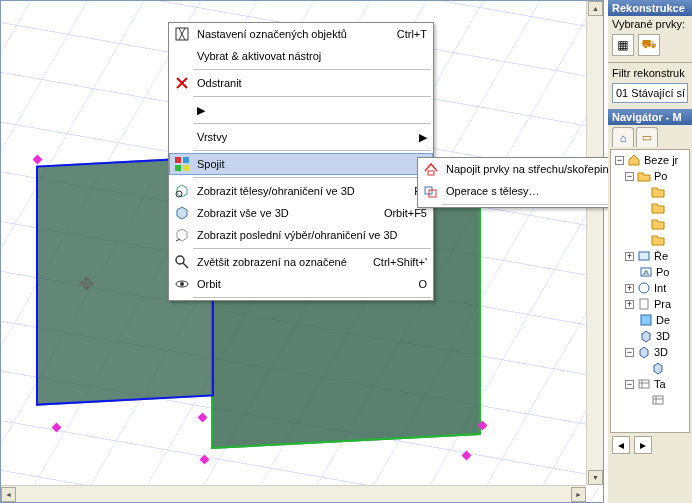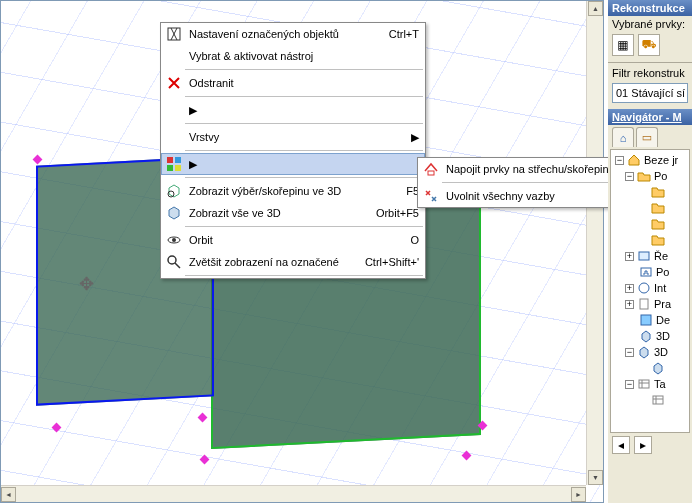--- a/index.html
+++ b/index.html
@@ -52,21 +52,21 @@
     background: #E930D5; transform: rotate(45deg);
   }
   .pick-icon {
     position: absolute; left: 78px; top: 272px;
     font-size: 18px; color: #666;
   }
 
   
   .context-menu {
     position: absolute;
-    left: 160px; top: 22px;
+    left: 168px; top: 22px;
     width: 266px;
     background: #fff;
     border: 1px solid #888;
     box-shadow: 2px 2px 3px rgba(0,0,0,.25);
   }
   .menu-row {
     display: flex; align-items: center;
     height: 22px; padding: 0 6px 0 4px; gap: 6px;
     cursor: default;
   }
@@ -212,102 +212,112 @@
     <div class="menu-sep"></div>
     <div class="menu-row sel">
       <span class="menu-icon">
         <svg viewBox="0 0 16 16">
           <rect x="1" y="1" width="6" height="6" fill="#d33"></rect>
           <rect x="9" y="1" width="6" height="6" fill="#39d"></rect>
           <rect x="1" y="9" width="6" height="6" fill="#3b3"></rect>
           <rect x="9" y="9" width="6" height="6" fill="#dd3"></rect>
         </svg>
       </span>
+      <span class="menu-label">Spojit</span>
       <span class="menu-arrow">▶</span>
     </div>
     <div class="menu-sep"></div>
     <div class="menu-row">
       <span class="menu-icon">
         <svg viewBox="0 0 16 16">
           <path d="M3 5 L8 2 L13 5 L13 11 L8 14 L3 11 Z" fill="none" stroke="#4a7"></path>
           <circle cx="5" cy="11" r="3" fill="none" stroke="#333"></circle>
         </svg>
       </span>
-      <span class="menu-label">Zobrazit výběr/skořepinu ve 3D</span>
+      <span class="menu-label">Zobrazit tělesy/ohraničení ve 3D</span>
       <span class="menu-accel">F5</span>
     </div>
     <div class="menu-row">
       <span class="menu-icon">
         <svg viewBox="0 0 16 16">
           <path d="M3 5 L8 2 L13 5 L13 11 L8 14 L3 11 Z" fill="#cde" stroke="#47a"></path>
         </svg>
       </span>
       <span class="menu-label">Zobrazit vše ve 3D</span>
       <span class="menu-accel">Orbit+F5</span>
     </div>
-    <div class="menu-sep"></div>
+    <div class="menu-row">
+      <span class="menu-icon">
+        <svg viewBox="0 0 16 16">
+          <path d="M3 5 L8 2 L13 5 L13 11 L8 14 L3 11 Z" fill="none" stroke="#999"></path>
+          <path d="M6 12 L2 14" stroke="#333"></path>
+        </svg>
+      </span>
+      <span class="menu-label">Zobrazit poslední výběr/ohraničení ve 3D</span>
+    </div>
+    <div class="menu-sep"></div>
+    <div class="menu-row">
+      <span class="menu-icon">
+        <svg viewBox="0 0 16 16">
+          <circle cx="6" cy="6" r="4" fill="none" stroke="#333" stroke-width="1.5"></circle>
+          <path d="M9 9 L14 14" stroke="#333" stroke-width="1.5"></path>
+        </svg>
+      </span>
+      <span class="menu-label">Zvětšit zobrazení na označené</span>
+      <span class="menu-accel">Ctrl+Shift+'</span>
+    </div>
     <div class="menu-row">
       <span class="menu-icon">
         <svg viewBox="0 0 16 16">
           <ellipse cx="8" cy="8" rx="6" ry="3" fill="none" stroke="#333"></ellipse>
           <circle cx="8" cy="8" r="2" fill="#333"></circle>
         </svg>
       </span>
       <span class="menu-label">Orbit</span>
       <span class="menu-accel">O</span>
     </div>
-    <div class="menu-row">
-      <span class="menu-icon">
-        <svg viewBox="0 0 16 16">
-          <circle cx="6" cy="6" r="4" fill="none" stroke="#333" stroke-width="1.5"></circle>
-          <path d="M9 9 L14 14" stroke="#333" stroke-width="1.5"></path>
-        </svg>
-      </span>
-      <span class="menu-label">Zvětšit zobrazení na označené</span>
-      <span class="menu-accel">Ctrl+Shift+'</span>
-    </div>
     <div class="menu-sep"></div>
   </div>
 
 <div class="submenu" id="sub-menu">
     <div class="menu-row">
       <span class="menu-icon">
         <svg viewBox="0 0 16 16">
           <path d="M2 10 L8 3 L14 10" fill="none" stroke="#d33" stroke-width="1.5"></path>
           <rect x="5" y="10" width="6" height="4" fill="none" stroke="#d33"></rect>
         </svg>
       </span>
       <span class="menu-label">Napojit prvky na střechu/skořepinu</span>
     </div>
-    <div class="menu-sep"></div>
-    <div class="menu-row">
-      <span class="menu-icon">
-        <svg viewBox="0 0 16 16">
-          <path d="M3 3 L7 7 M3 7 L7 3" stroke="#d33" stroke-width="1.5"></path>
-          <path d="M9 9 L13 13 M9 13 L13 9" stroke="#47a" stroke-width="1.5"></path>
-        </svg>
-      </span>
-      <span class="menu-label">Uvolnit všechny vazby</span>
-    </div>
+    <div class="menu-row">
+      <span class="menu-icon">
+        <svg viewBox="0 0 16 16">
+          <rect x="2" y="4" width="7" height="7" fill="none" stroke="#47a"></rect>
+          <rect x="6" y="7" width="7" height="7" fill="none" stroke="#d33"></rect>
+        </svg>
+      </span>
+      <span class="menu-label">Operace s tělesy…</span>
+    </div>
+    <div class="menu-sep"></div>
   </div>
 
 <div class="dock">
   <div class="panel-title">Rekonstrukce</div>
   <div class="dock-label">Vybrané prvky:</div>
   <div class="dock-row">
     <div class="tool-btn">▦</div>
     <div class="tool-btn" style="color:#d08000;">⛟</div>
   </div>
   <div style="height:1px;background:#aca899;margin:4px 0 2px;"></div>
   <div class="dock-label">Filtr rekonstruk</div>
   <div class="combo">
     <span>01 Stávající sí</span>
   </div>
 
-  <div class="panel-title" style="margin-top:6px;text-decoration:underline;">Navigátor - M</div>
+  <div class="panel-title" style="margin-top:6px;">Navigátor - M</div>
   <div class="nav-tabs">
     <div class="nav-tab" style="color:#2a60b0;">⌂</div>
     <div class="nav-tab" style="color:#b07020;">▭</div>
   </div>
   <div class="tree" id="nav-tree">
       <div class="tree-row ind0">
         <span class="expander">−</span>
         <span class="nav-icon"><svg viewBox="0 0 14 14">
             <path d="M2 7 L7 2 L12 7 L12 12 L2 12 Z" fill="#fc6" stroke="#b80"></path>
           </svg></span>

